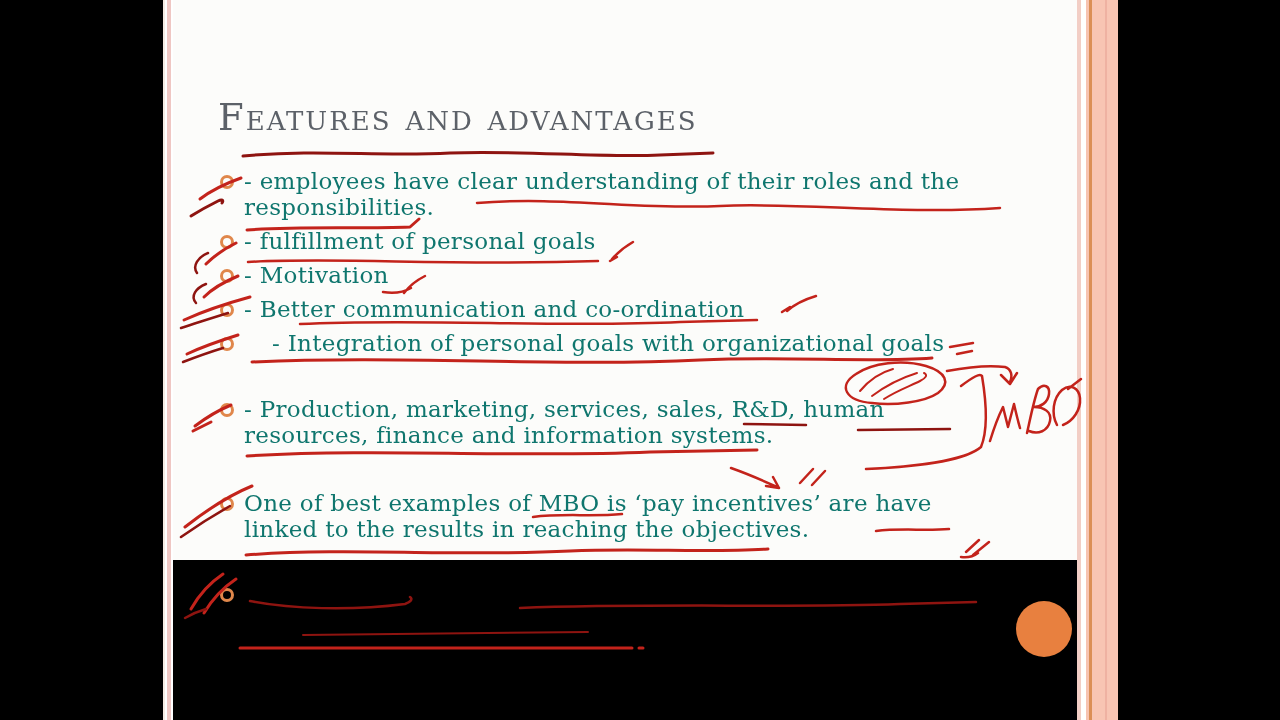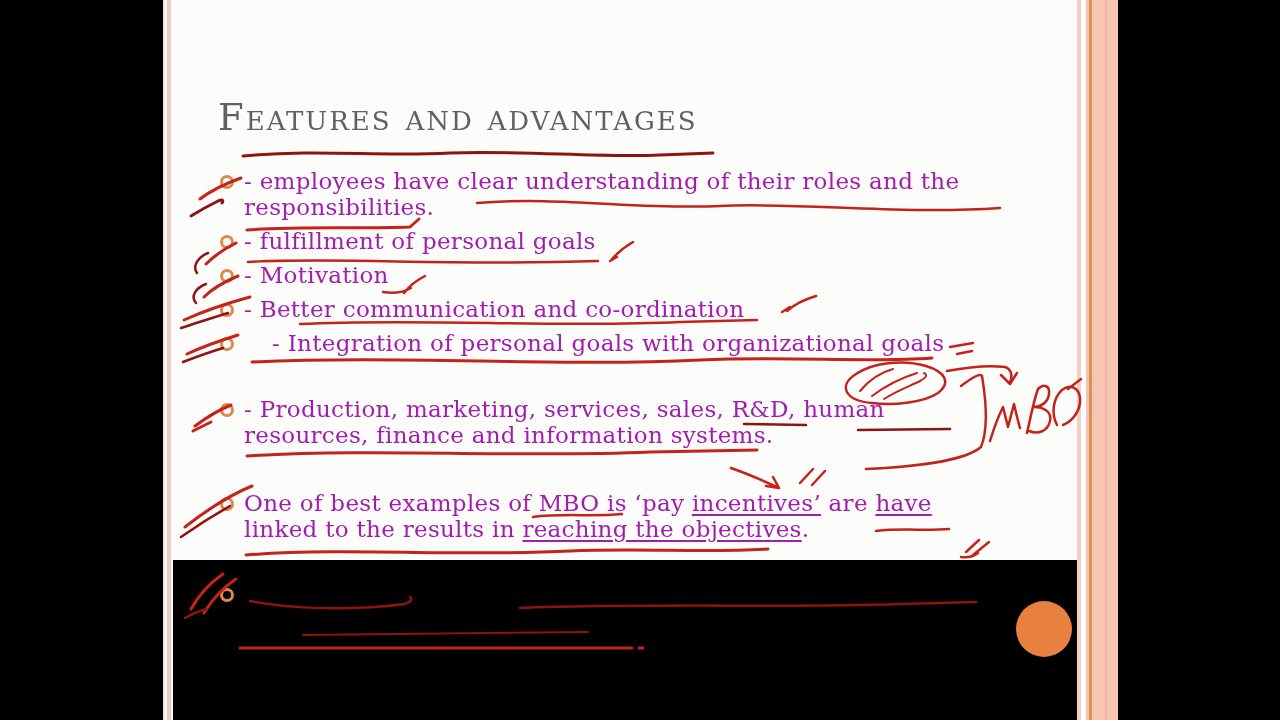--- a/index.html
+++ b/index.html
@@ -27,25 +27,24 @@
   #bullet-list li{display:flex;align-items:flex-start;}
   #bullet-list li.m8{margin-bottom:8px;}
   #bullet-list li.m40{margin-bottom:40px;gap:28px;}
   #bullet-list li.m42{margin-bottom:42px;}
   #bullet-list li.m39{margin-bottom:39px;}
   .ring{
     flex:0 0 auto;width:8px;height:8px;border-radius:50%;
     border:3px solid #E0874B;margin:7px 10px 0 0;background:transparent;
   }
   .btxt{
-    font-size:23px;line-height:26px;color:#a21caf;letter-spacing:0.3px;
+    font-size:23px;line-height:26px;color:#0f766e;letter-spacing:0.3px;
     white-space:nowrap;
   }
   .btxt .u{
-    text-decoration:underline;
     text-decoration-thickness:1.5px;
     text-underline-offset:3px;
   }
   #pen-svg{
     position:absolute;left:0;top:0;width:1280px;height:720px;
     pointer-events:none;z-index:10;
   }
   #accent-dot{
     position:absolute;border-radius:50%;
   }

